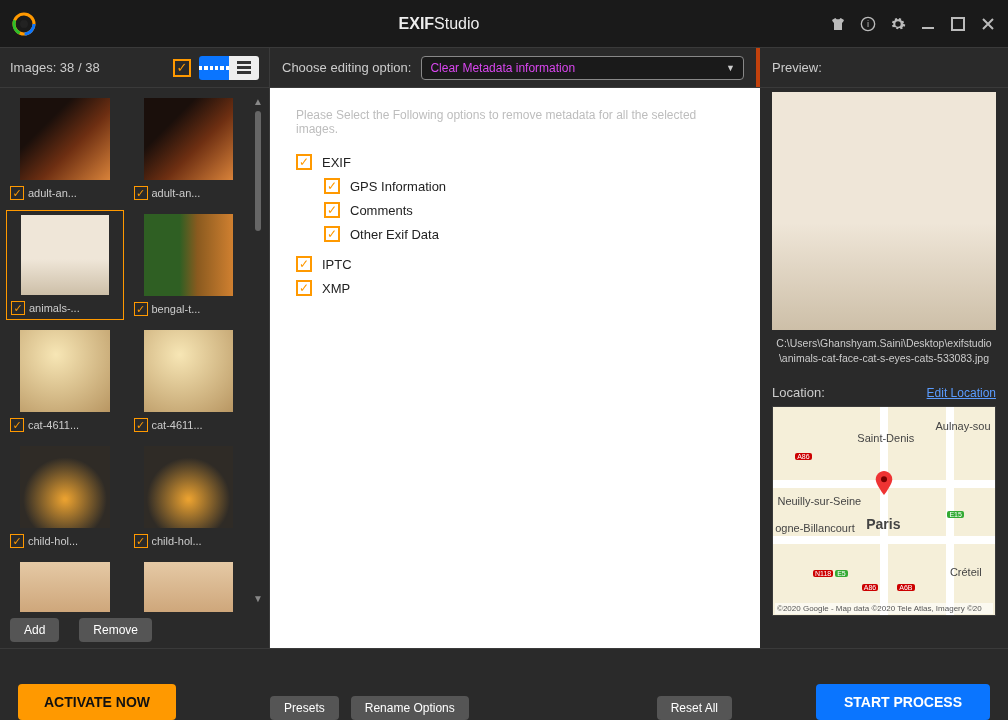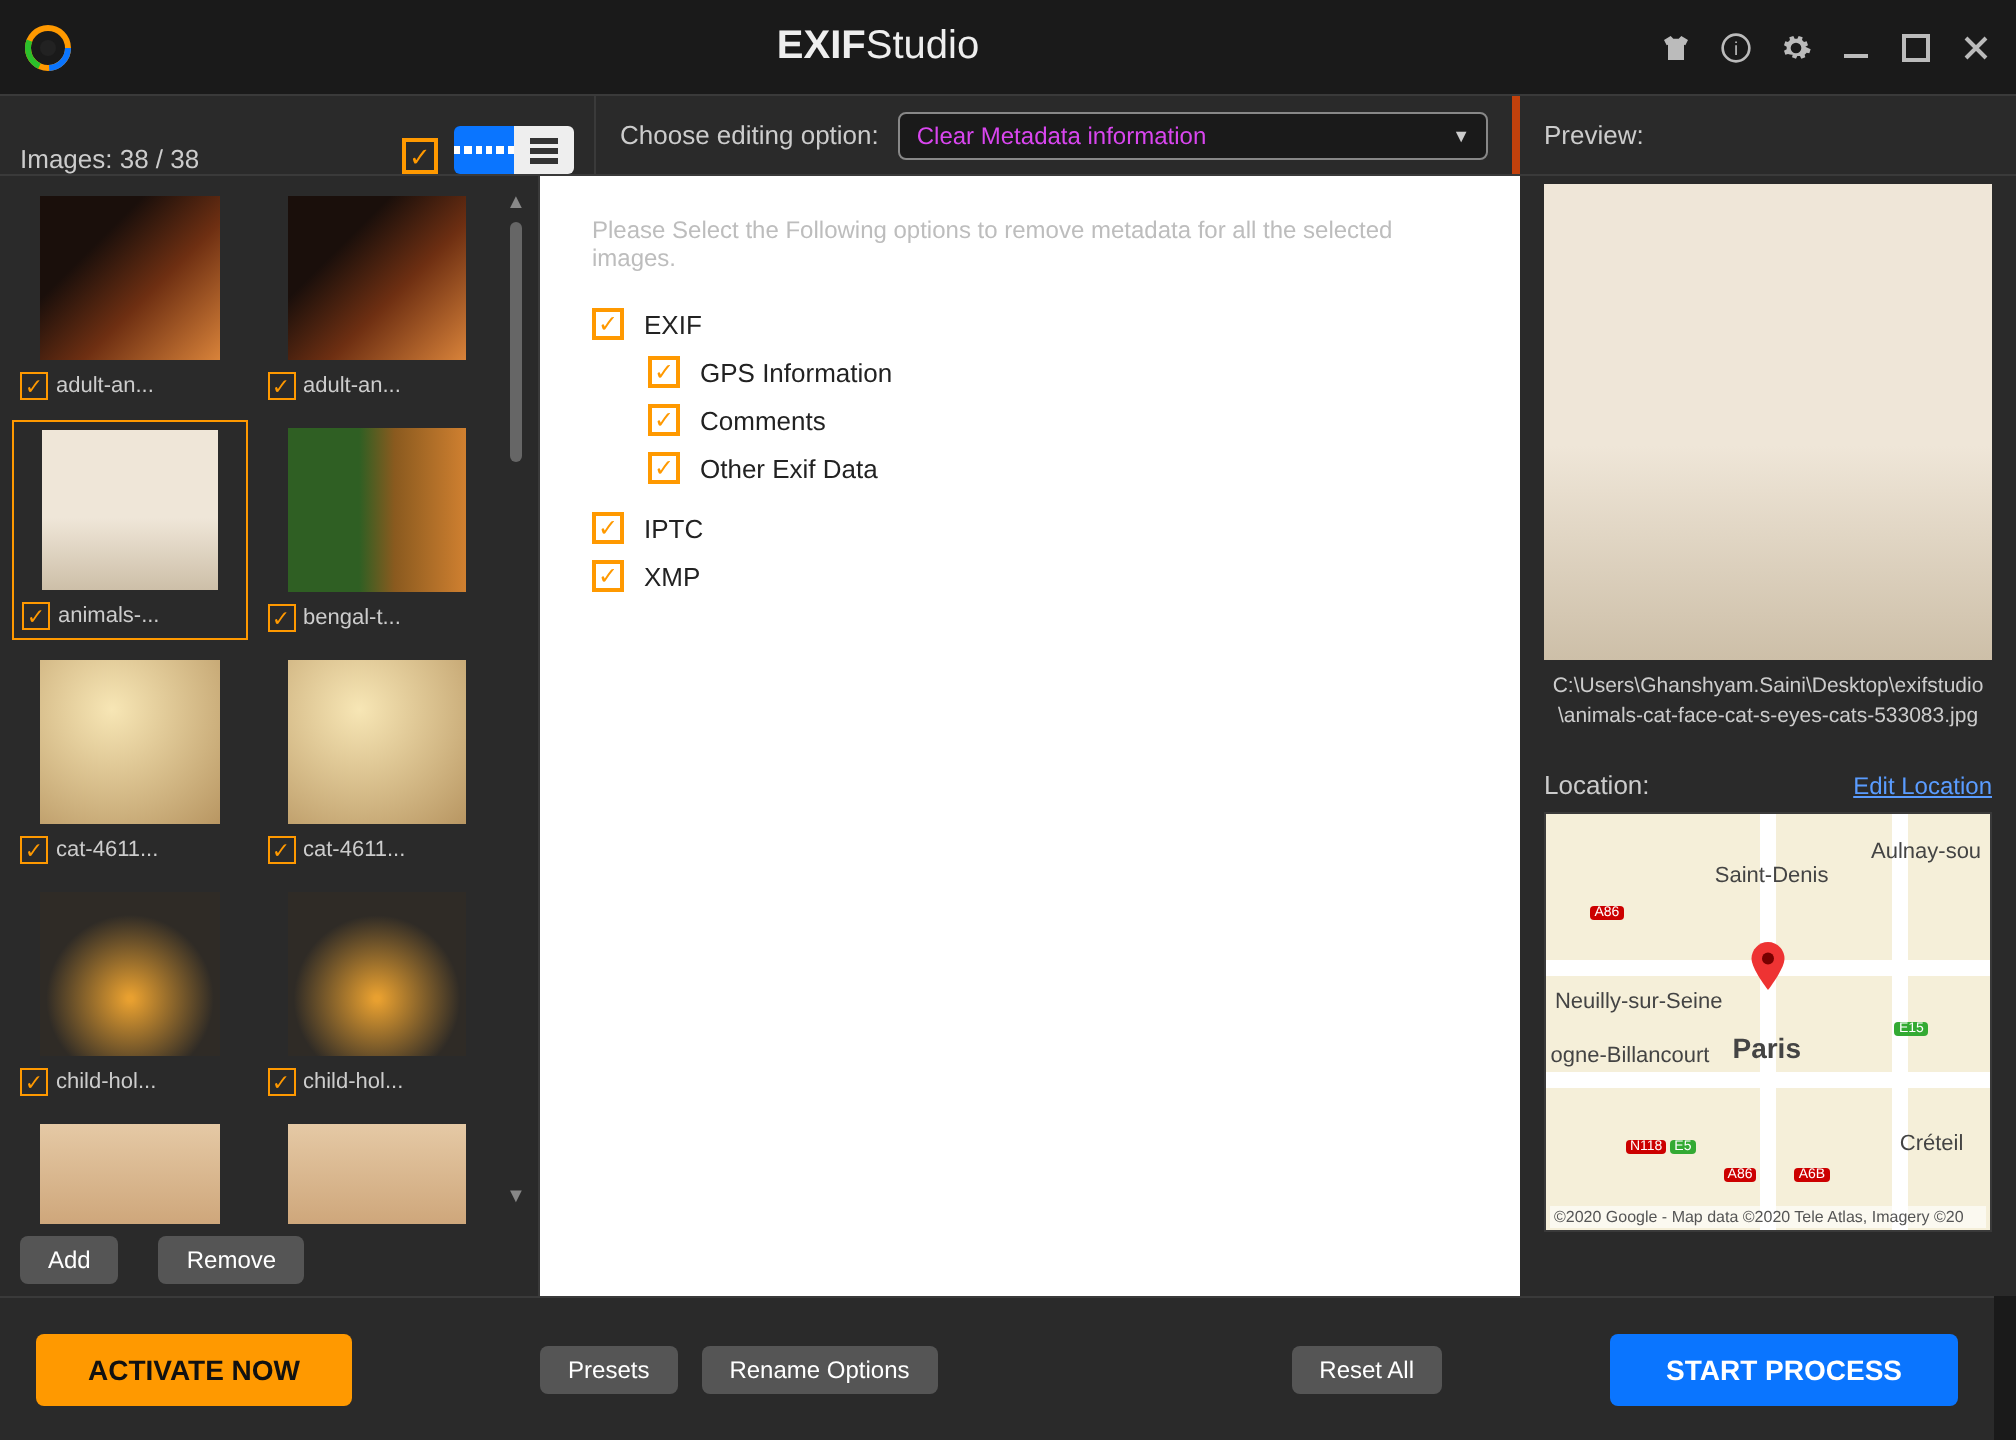--- a/index.html
+++ b/index.html
@@ -1,26 +1,26 @@
 <!DOCTYPE html>
 <html><head>
 <meta charset="utf-8">
 <style>
 * { margin:0; padding:0; box-sizing:border-box; font-family:"Segoe UI",Arial,sans-serif; }
 body { background:#1a1a1a; color:#ccc; width:1008px; height:720px; overflow:hidden; position:relative; }
 .titlebar { height:48px; background:#1a1a1a; display:flex; align-items:center; padding:0 12px; border-bottom:1px solid #3a3a3a; }
 .logo { width:24px; height:24px; position:relative; margin-right:12px; }
 .logo svg { width:24px; height:24px; }
-.titlebar-title { flex:1; text-align:center; font-size:20px; color:#eee; }
+.titlebar-title { flex:1; text-align:center; font-size:16px; color:#eee; }
 .titlebar-title b { font-weight:700; }
 .titlebar-icons { display:flex; gap:14px; align-items:center; }
 .titlebar-icons span { color:#bbb; cursor:pointer; font-size:16px; width:16px; height:16px; display:inline-flex; align-items:center; justify-content:center; }
 
 .toolbar { height:40px; background:#2a2a2a; display:flex; align-items:stretch; border-bottom:1px solid #3a3a3a; }
-.toolbar-left { width:298px; display:flex; align-items:flex-end; padding:0 10px; gap:8px; border-right:1px solid #3a3a3a;}
+.toolbar-left { width:270px; display:flex; align-items:center; padding:0 10px; gap:8px; border-right:1px solid #3a3a3a;}
 .toolbar-left-label { font-size:13px; color:#ccc; flex:1; }
 .small-check { width:18px; height:18px; border:2px solid #f90; display:inline-flex; align-items:center; justify-content:center; font-size:13px; color:#f90; cursor:pointer; }
 .view-toggle { display:flex; background:#1a1a1a; border-radius:3px; overflow:hidden; height:24px; }
 .view-toggle div { width:30px; display:flex; align-items:center; justify-content:center; cursor:pointer; }
 .view-grid { background:#0a75ff; }
 .view-list { background:#eee; }
 .grid-icon { display:grid; grid-template-columns:repeat(3,4px); grid-gap:2px; }
 .grid-icon span { width:4px; height:4px; background:#fff; }
 .list-icon { display:flex; flex-direction:column; gap:2px; }
 .list-icon span { width:14px; height:3px; background:#333; }
@@ -56,21 +56,21 @@
 .preview-img { width:100%; height:238px; background:#999; overflow:hidden; position:relative; }
 .preview-path { font-size:10.5px; color:#ccc; text-align:center; word-break:break-all; line-height:1.4; padding:0 2px; }
 .location-row { display:flex; justify-content:space-between; align-items:center; font-size:13px; margin-top:14px; }
 .edit-link { color:#5a9cff; text-decoration:underline; cursor:pointer; font-size:12px; }
 .map { width:100%; height:210px; background:#f5efd9; position:relative; overflow:hidden; border:1px solid #3a3a3a; }
 .map-label { position:absolute; font-size:11px; color:#444; }
 .map-pin { position:absolute; width:18px; height:24px; left:50%; top:42%; transform:translate(-50%,-100%); }
 .map-pin svg { width:18px; height:24px; }
 .map-attrib { position:absolute; bottom:1px; left:2px; right:2px; font-size:8px; color:#555; background:rgba(255,255,255,0.6); padding:1px 2px; }
 
-.bottombar { position:absolute; bottom:0; left:0; right:11px; height:72px; background:#2a2a2a; display:flex; align-items:center; padding:0 18px; gap:12px; border-top:1px solid #3a3a3a; }
+.bottombar { position:absolute; bottom:0; left:0; right:0; height:72px; background:#2a2a2a; display:flex; align-items:flex-end; padding:0 18px; gap:12px; border-top:1px solid #3a3a3a; }
 .btn-orange { background:#f90; color:#111; font-weight:700; border:none; border-radius:4px; padding:10px 26px; font-size:14px; cursor:pointer; }
 .btn-blue { background:#0a75ff; color:#fff; font-weight:700; border:none; border-radius:4px; padding:10px 28px; font-size:14px; cursor:pointer; }
 .spacer { flex:1; }
 
 
 .sc-guitar { background:linear-gradient(135deg,#1a0f0b 30%,#6e2f12 60%,#d9833a 100%); }
 .sc-cats { background:linear-gradient(180deg,#efe6d8 55%,#cdbfa8 100%); }
 .sc-tiger { background:linear-gradient(90deg,#2f5f23 40%,#8a5a1f 60%,#d08030); }
 .sc-catbokeh { background:radial-gradient(circle at 40% 30%,#f7e6b5,#b89662); }
 .sc-throne { background:radial-gradient(circle at 50% 65%,#e8a030 2%,#2f2b26 60%); }

